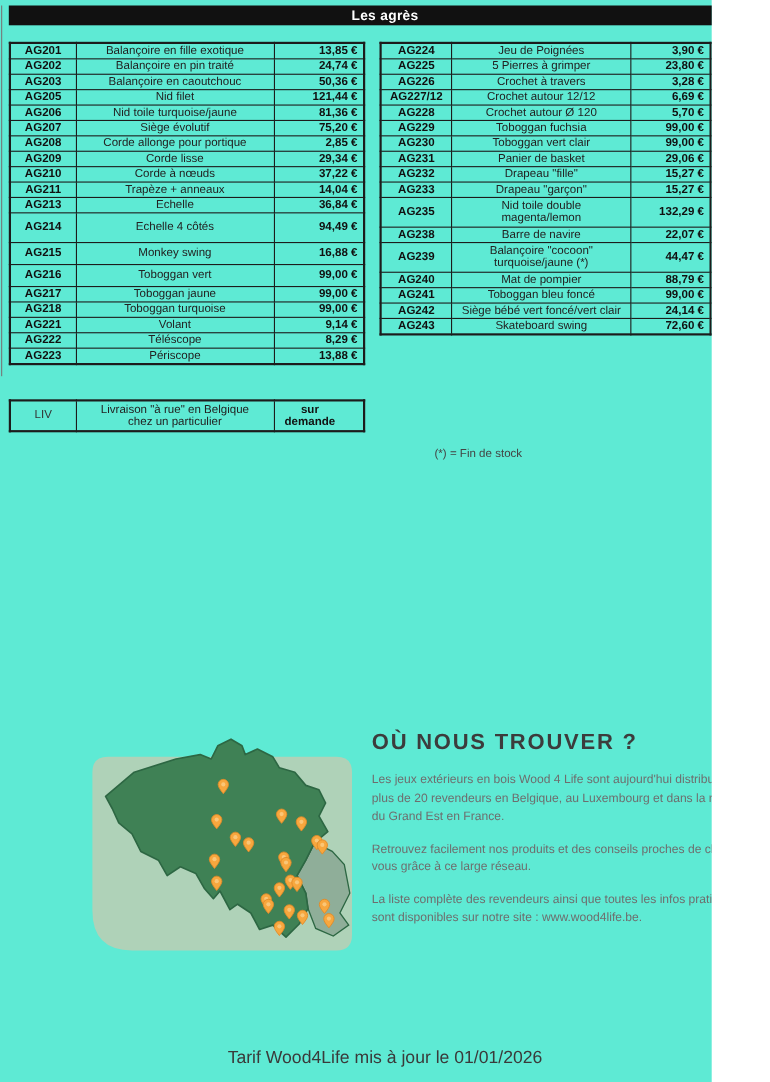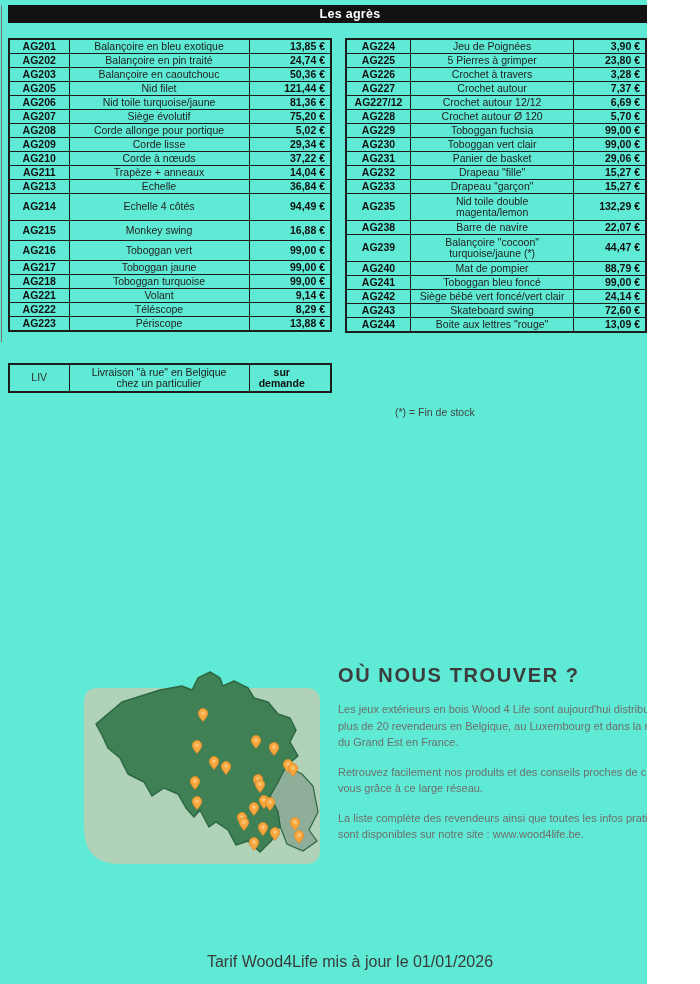--- a/index.html
+++ b/index.html
@@ -67,21 +67,21 @@
 
   <table class="price" id="table-left">
     <colgroup>
         <col style="width:60px">
         <col style="width:180px">
         <col style="width:82px">
       </colgroup>
     <tbody>
         <tr>
           <td class="code">AG201</td>
-          <td class="desc">Balançoire en bleu exotique</td>
+          <td class="desc">Balançoire en fille exotique</td>
           <td class="price">13,85 €</td>
         </tr>
         <tr>
           <td class="code">AG202</td>
           <td class="desc">Balançoire en pin traité</td>
           <td class="price">24,74 €</td>
         </tr>
         <tr>
           <td class="code">AG203</td>
           <td class="desc">Balançoire en caoutchouc</td>
@@ -98,21 +98,21 @@
           <td class="price">81,36 €</td>
         </tr>
         <tr>
           <td class="code">AG207</td>
           <td class="desc">Siège évolutif</td>
           <td class="price">75,20 €</td>
         </tr>
         <tr>
           <td class="code">AG208</td>
           <td class="desc">Corde allonge pour portique</td>
-          <td class="price">5,02 €</td>
+          <td class="price">2,85 €</td>
         </tr>
         <tr>
           <td class="code">AG209</td>
           <td class="desc">Corde lisse</td>
           <td class="price">29,34 €</td>
         </tr>
         <tr>
           <td class="code">AG210</td>
           <td class="desc">Corde à nœuds</td>
           <td class="price">37,22 €</td>
@@ -186,25 +186,20 @@
           <td class="code">AG225</td>
           <td class="desc">5 Pierres à grimper</td>
           <td class="price">23,80 €</td>
         </tr>
         <tr>
           <td class="code">AG226</td>
           <td class="desc">Crochet à travers</td>
           <td class="price">3,28 €</td>
         </tr>
         <tr>
-          <td class="code">AG227</td>
-          <td class="desc">Crochet autour</td>
-          <td class="price">7,37 €</td>
-        </tr>
-        <tr>
           <td class="code">AG227/12</td>
           <td class="desc">Crochet autour 12/12</td>
           <td class="price">6,69 €</td>
         </tr>
         <tr>
           <td class="code">AG228</td>
           <td class="desc">Crochet autour Ø 120</td>
           <td class="price">5,70 €</td>
         </tr>
         <tr>
@@ -261,25 +256,20 @@
         </tr>
         <tr>
           <td class="code">AG242</td>
           <td class="desc">Siège bébé vert foncé/vert clair</td>
           <td class="price">24,14 €</td>
         </tr>
         <tr>
           <td class="code">AG243</td>
           <td class="desc">Skateboard swing</td>
           <td class="price">72,60 €</td>
-        </tr>
-        <tr>
-          <td class="code">AG244</td>
-          <td class="desc">Boite aux lettres "rouge"</td>
-          <td class="price">13,09 €</td>
         </tr>
       </tbody>
   </table>
 
   <table class="price" id="table-liv">
     <colgroup>
         <col style="width:60px">
         <col style="width:180px">
         <col style="width:82px">
       </colgroup>

